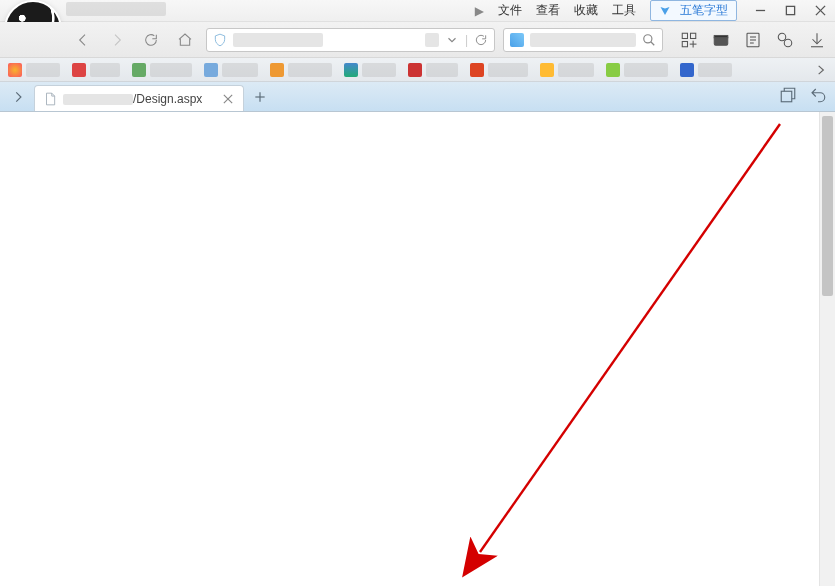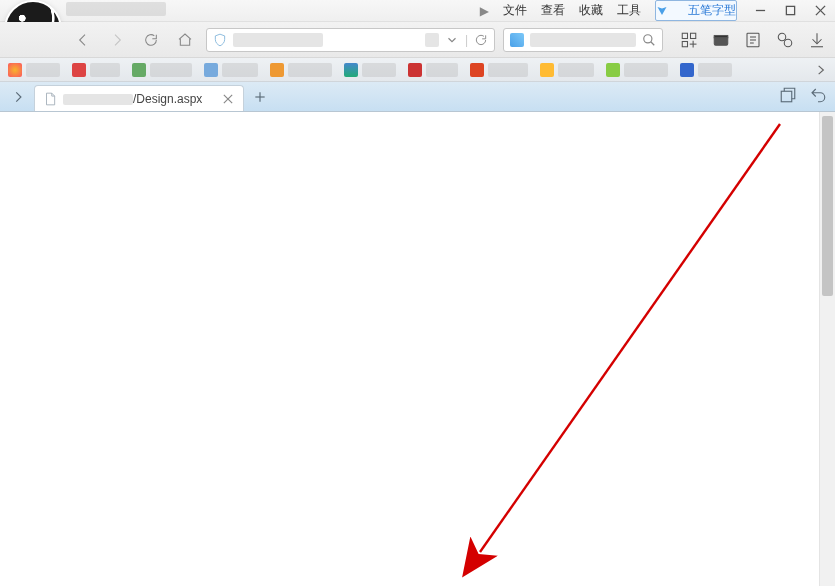--- a/index.html
+++ b/index.html
@@ -4,21 +4,21 @@
 <style>
   html,body{margin:0;padding:0;width:835px;height:586px;overflow:hidden;font-family:"Microsoft YaHei",Arial,sans-serif;font-size:12px;color:#333;background:#fff;}
   *{box-sizing:border-box;}
   .blurbox{background:rgba(180,180,180,.35);border-radius:2px;height:14px;}
   
   .titlebar{height:22px;background:linear-gradient(#f7f7f7,#efefef);display:flex;align-items:center;border-bottom:1px solid #e0e0e0;}
   .avatar{width:54px;height:54px;position:absolute;left:6px;top:2px;border-radius:50%;background:radial-gradient(circle at 30% 30%,#fff 6%,#1b1b1b 7% 55%,#fff 56% 60%,#1b1b1b 61%);box-shadow:0 0 0 2px #fff,0 0 6px rgba(0,0,0,.2);overflow:hidden;}
   .titlebar .spacer{flex:1;}
   .menus{display:flex;align-items:center;gap:14px;margin-right:8px;color:#333;}
   .menus span{cursor:default;}
-  .ime{display:flex;align-items:center;gap:20px;border:1px solid #8fb6e0;padding:1px 0;border-radius:2px;background:#f3f9ff;color:#2878d6;font-size:12px;}
+  .ime{display:flex;align-items:center;gap:9px;border:1px solid #8fb6e0;padding:1px 8px;border-radius:2px;background:#f3f9ff;color:#2878d6;font-size:12px;}
   .winbtn{width:30px;height:22px;display:flex;align-items:center;justify-content:center;color:#555;}
   .winbtn svg{width:11px;height:11px;}
   
   .toolbar{height:36px;background:linear-gradient(#f2f2f2,#e9e9e9);display:flex;align-items:center;padding:0 8px 0 70px;gap:8px;border-bottom:1px solid #d8d8d8;position:relative;}
   .navbtn{width:26px;height:26px;display:flex;align-items:center;justify-content:center;color:#888;border-radius:4px;}
   .navbtn svg{width:16px;height:16px;stroke:#888;fill:none;stroke-width:1.6;}
   .addrbar{flex:1;height:24px;border:1px solid #c7c7c7;border-radius:3px;background:#fff;display:flex;align-items:center;padding:0 6px;gap:6px;position:relative;min-width:260px;}
   .addrbar .shieldicon{width:14px;height:14px;}
   .addrbar .dd{width:14px;height:14px;}
   .searchbar{width:160px;height:24px;border:1px solid #c7c7c7;border-radius:3px;background:#fff;display:flex;align-items:center;padding:0 6px;gap:6px;}

